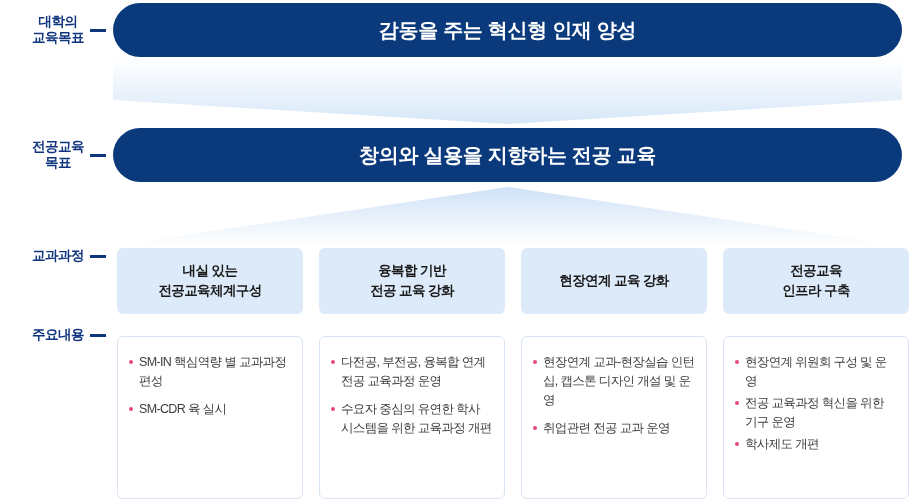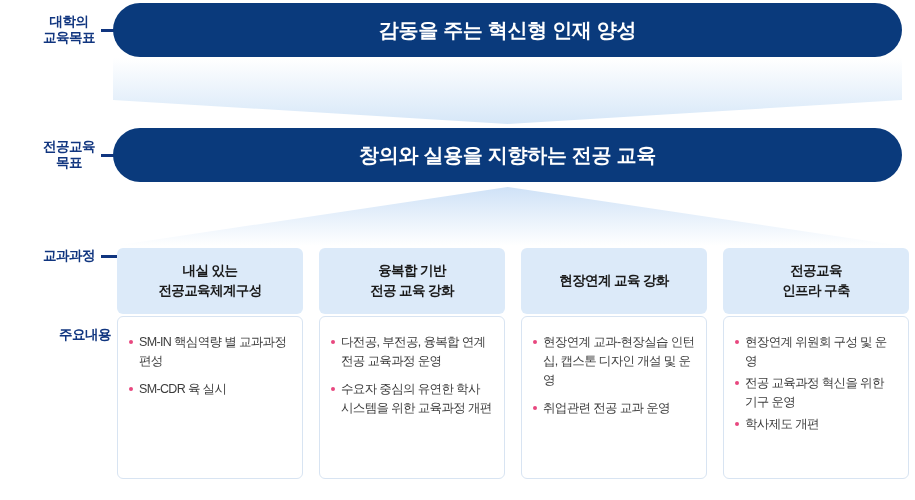--- a/index.html
+++ b/index.html
@@ -26,40 +26,39 @@
   
   .row-label {
     position: absolute;
     display: flex;
     align-items: center;
     justify-content: flex-end;
     width: 113px;
     color: #10357f;
     font-weight: bold;
     letter-spacing: -0.5px;
-    margin-left: 11px;
   }
   .row-label .txt {
     text-align: center;
     line-height: 1.15;
     font-size: 13.5px;
     white-space: pre-line;
   }
   .row-label .dash {
     display: inline-block;
     width: 16px;
     height: 3px;
     background: #10357f;
     margin: 0 7px 0 6px;
     flex: none;
   }
   #label-goal      { left: 0;  top: 5px;   height: 50px; }
   #label-major     { left: 0;  top: 130px; height: 50px; }
   #label-strategy  { left: 0;  top: 243px; height: 26px; }
-  #label-content   { left: 16px;  top: 322px; height: 26px; }
+  #label-content   { left: 0;  top: 322px; height: 26px; }
 
   
   .pill {
     position: absolute;
     left: 113px;
     width: 789px;
     height: 54px;
     background: #0a3a7c;
     border-radius: 27px;
     color: #ffffff;
@@ -110,21 +109,21 @@
     text-align: center;
     color: #1a1a1a;
     font-size: 13.5px;
     font-weight: bold;
     line-height: 1.45;
     letter-spacing: -0.6px;
     white-space: pre-line;
   }
 
   .content-box {
-    margin-top: 2px;
+    margin-top: 22px;
     height: 163px;
     box-sizing: border-box;
     background: #ffffff;
     border: 1px solid #d8e4f2;
     border-radius: 6px;
     padding: 16px 10px 10px 11px;
   }
   .bullets {
     list-style: none;
     margin: 0;

